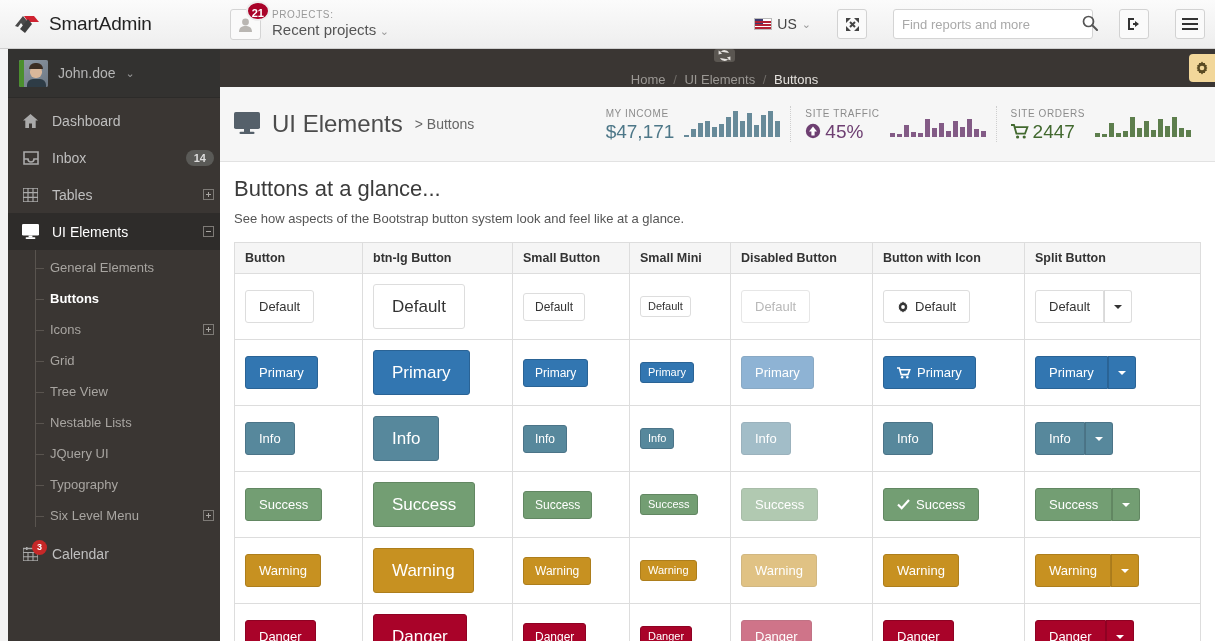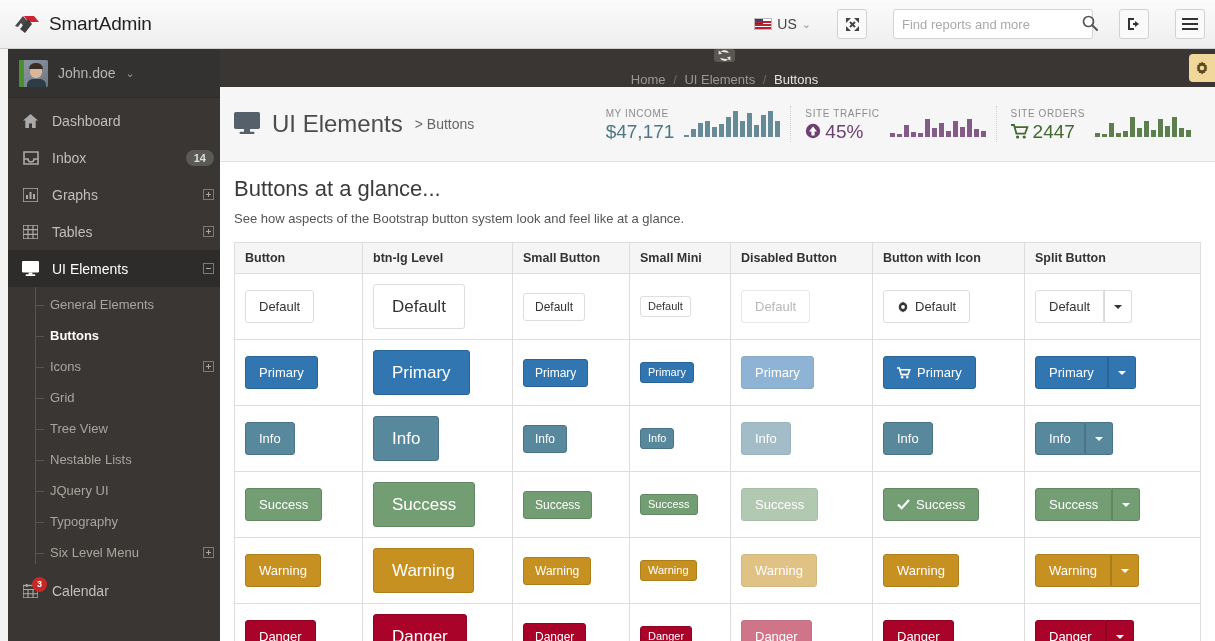--- a/index.html
+++ b/index.html
@@ -216,20 +216,38 @@
       <span class="brand-logo">
         <svg width="26" height="22" viewBox="0 0 26 22">
           <path d="M1 13 L9 3 L14 9 L10 14 L7 10 L4 14 Z" fill="#4a4a4a"></path>
           <path d="M10 3 L20 3 L25 9 L14 9 Z" fill="#cf2230"></path>
           <path d="M6 16 L14 6 L18 11 L11 20 Z" fill="#3f3f3f"></path>
         </svg>
       </span>
       <span class="brand-text">SmartAdmin</span>
     </div>
 
+    <div class="projects-block">
+      <span class="proj-icon-wrap">
+        <span class="proj-icon">
+          <svg width="17" height="15" viewBox="0 0 17 15">
+            <circle cx="8.5" cy="5" r="3.4" fill="#b9b6b2"></circle>
+            <path d="M2 15 C2 10.5 5 9 8.5 9 C12 9 15 10.5 15 15 Z" fill="#b9b6b2"></path>
+          </svg>
+        </span>
+        <span class="badge-red">21</span>
+      </span>
+      <span class="proj-txt">
+        <div class="proj-label">PROJECTS:</div>
+        <div>
+          <span class="proj-name">Recent projects</span>
+          <span class="caret-dn">⌄</span>
+        </div>
+      </span>
+    </div>
 
     <div class="nav-right">
       <div class="lang-sel">
         <span class="flag">
           <b></b>
             <i style="top:2px"></i>
             <i style="top:5px"></i>
             <i style="top:8px"></i>
         </span>
         <span>US</span>
@@ -292,34 +310,20 @@
       </li>
       <li>
         <a href="#">
           <span class="mi">
             <svg width="16" height="14" viewBox="0 0 16 14">
                 <path d="M1 1 H15 V13 H1 Z M1 8 H5 A3 3 0 0 0 11 8 H15" fill="none" stroke="currentColor" stroke-width="1.6"></path>
               </svg>
           </span>
           <span>Inbox</span>
           <span class="right-badge">14</span>
-        </a>
-      </li>
-      <li>
-        <a href="#">
-          <span class="mi">
-            <svg width="15" height="14" viewBox="0 0 15 14">
-                <rect x="0" y="0" width="15" height="14" rx="1.5" fill="none" stroke="currentColor" stroke-width="1.5"></rect>
-                <rect x="3" y="7" width="2" height="4" fill="currentColor"></rect>
-                <rect x="6.5" y="4" width="2" height="7" fill="currentColor"></rect>
-                <rect x="10" y="6" width="2" height="5" fill="currentColor"></rect>
-              </svg>
-          </span>
-          <span>Graphs</span>
-          <span class="plusbox plus"></span>
         </a>
       </li>
       <li>
         <a href="#">
           <span class="mi">
             <svg width="15" height="14" viewBox="0 0 15 14">
                 <rect x="0" y="0" width="15" height="14" fill="none" stroke="currentColor" stroke-width="1.5"></rect>
                 <path d="M0 4.7 H15 M0 9.3 H15 M5 0 V14 M10 0 V14" stroke="currentColor" stroke-width="1.2"></path>
               </svg>
           </span>
@@ -545,21 +549,21 @@
             <col class="col1">
             <col class="col2">
             <col class="col3">
           <col class="col4">
             <col class="col5">
             <col class="col6">
         </colgroup>
         <thead>
             <tr id="tbl-head">
               <th>Button</th>
-              <th>btn-lg Level</th>
+              <th>btn-lg Button</th>
               <th>Small Button</th>
               <th>Small Mini</th>
               <th>Disabled Button</th>
               <th>Button with Icon</th>
               <th>Split Button</th>
             </tr>
           </thead>
         <tbody id="tbl-body">
             <tr>
     <td>

